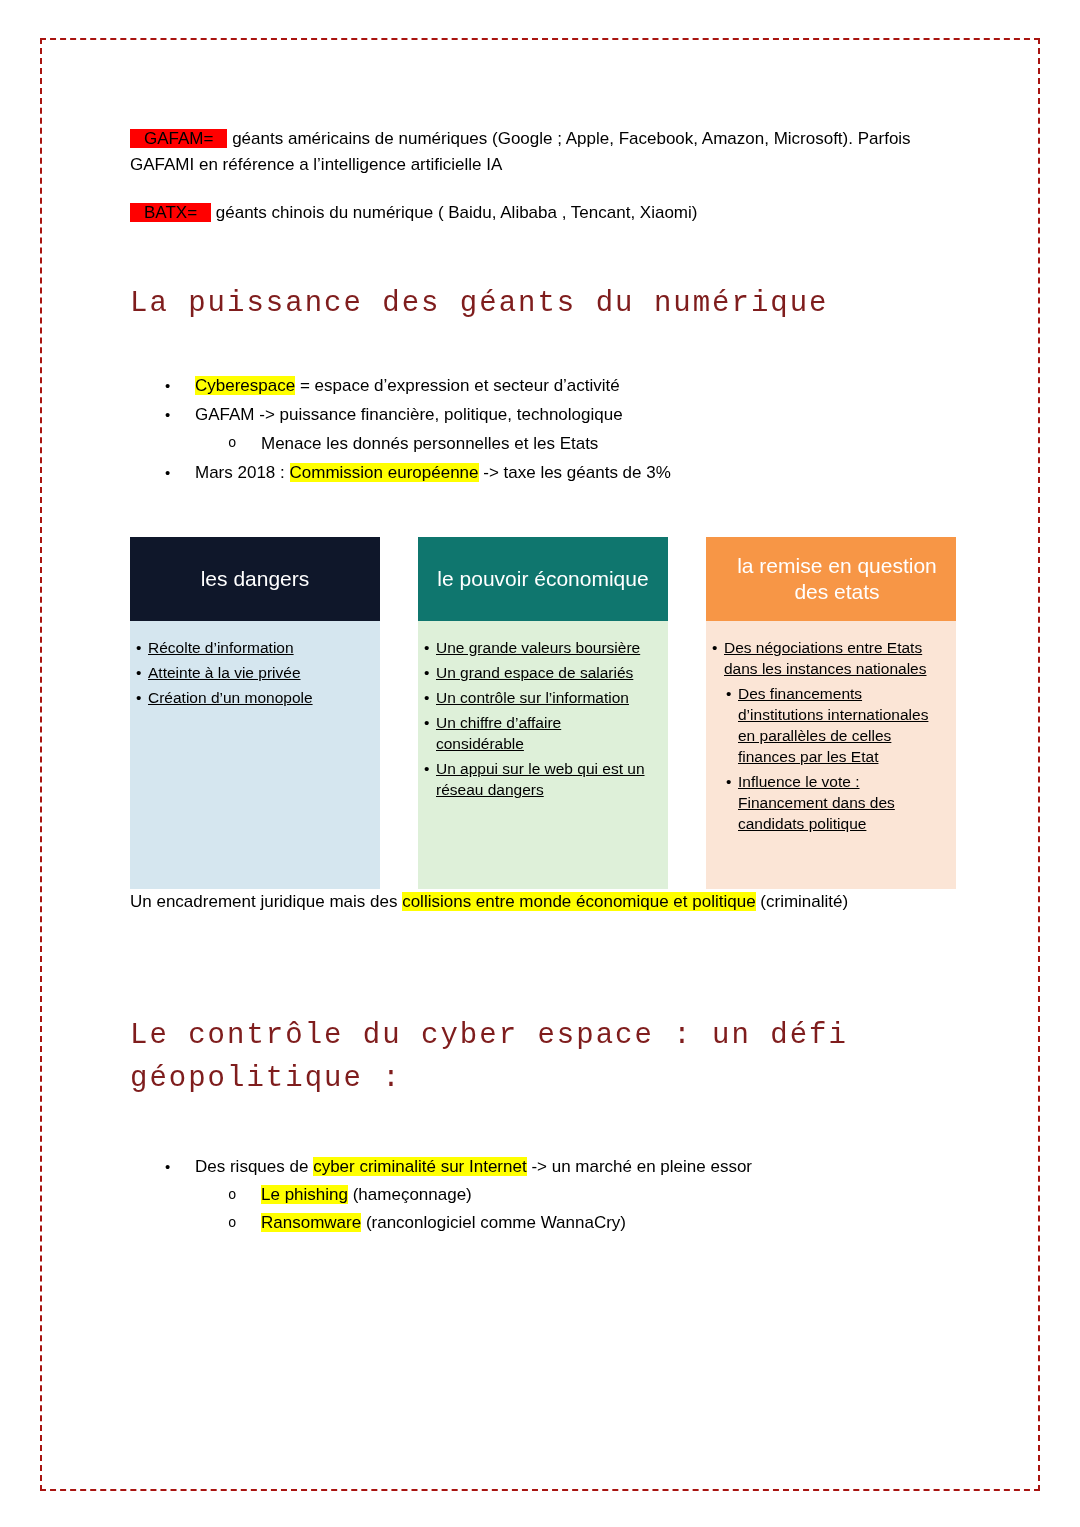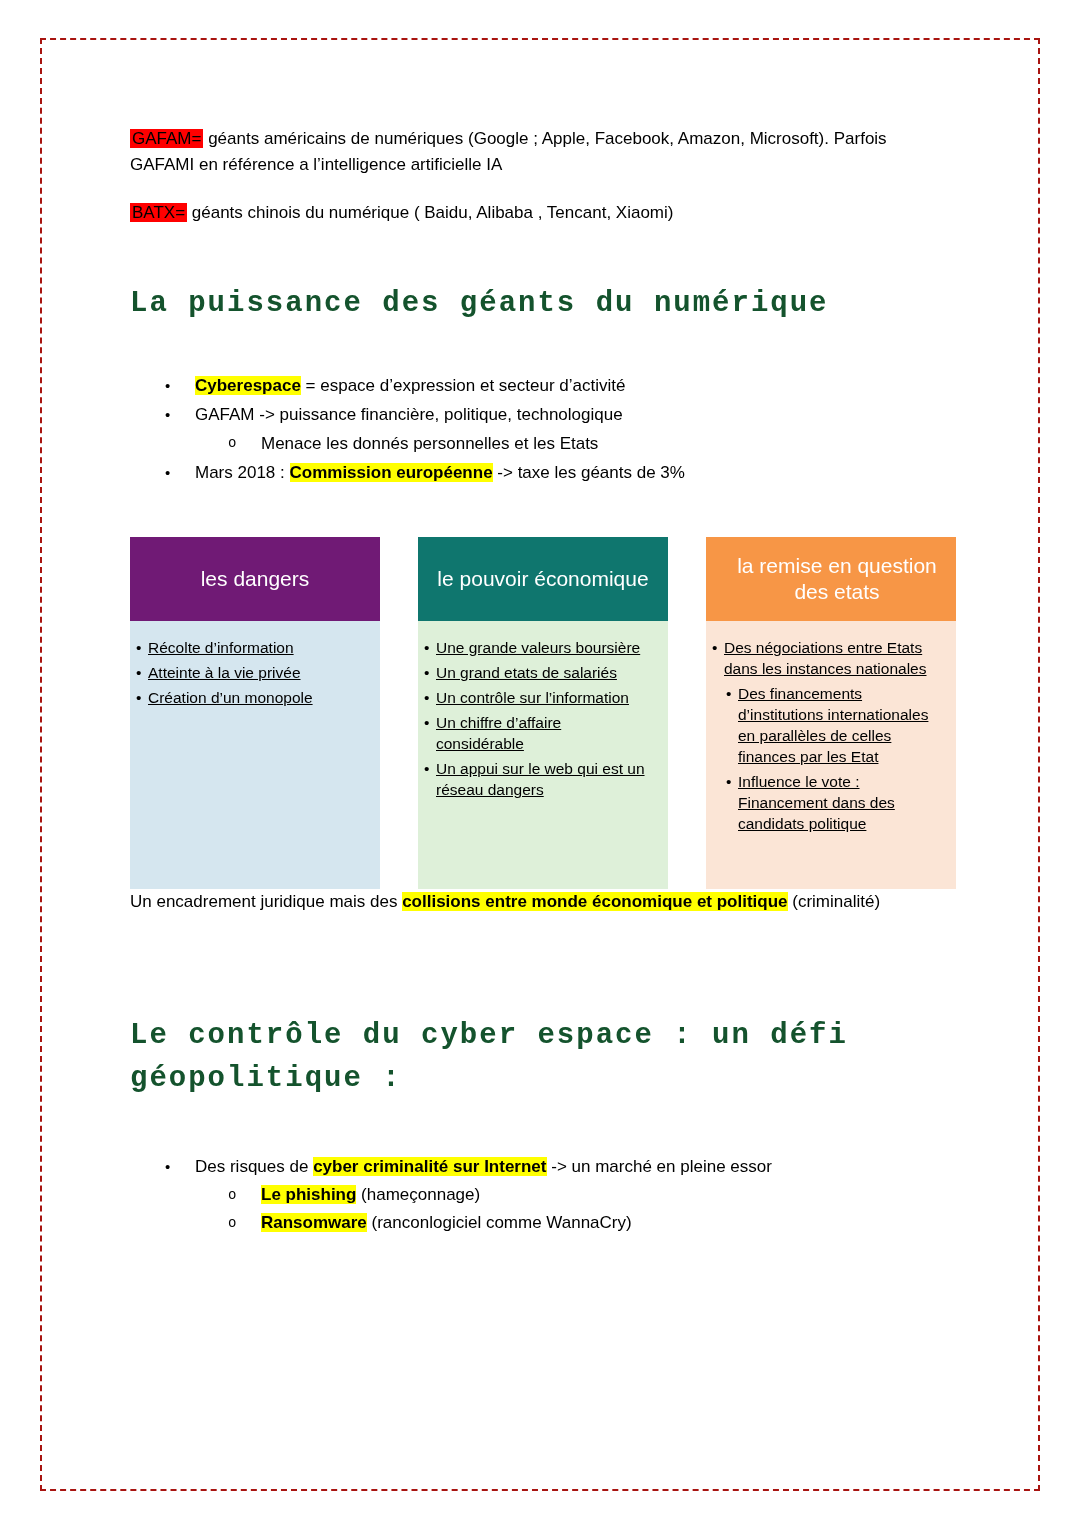--- a/index.html
+++ b/index.html
@@ -26,27 +26,27 @@
     padding: 126px 122px 0 130px;
   }
 
   p.body-text {
     font-size: 17px;
     line-height: 26px;
     margin: 0 0 22px 0;
     max-width: 810px;
   }
 
-  .tag-red { background: #ff0000; padding: 0 2px; }
-  .hl-yellow { background: #ffff00; font-weight: bold; }
+  .tag-red { background: #ff0000; padding: 0 14px; }
+  .hl-yellow { background: #ffff00; }
 
   h1.section-title {
     font-family: "Liberation Mono", "DejaVu Sans Mono", monospace;
-    font-weight: bold;
-    color: #14532d;
+    font-weight: normal;
+    color: #7f1d1d;
     font-size: 29px;
     letter-spacing: 2px;
     line-height: 43px;
     margin: 56px 0 0 0;
     max-width: 770px;
   }
 
   .bullet-list { margin-top: 46px; }
   .bullet-row {
     display: flex;
@@ -78,21 +78,21 @@
     height: 84px;
     display: flex;
     align-items: center;
     justify-content: center;
     text-align: center;
     color: #ffffff;
     font-size: 21px;
     line-height: 26px;
     padding: 0 12px;
   }
-  .col1 .col-header { background: #701a75; }
+  .col1 .col-header { background: #0f172a; }
   .col2 .col-header { background: #0f766e; }
   .col3 .col-header { background: #f79646; padding-left: 24px; }
   .col-body {
     min-height: 268px;
     padding: 16px 16px 10px 6px;
     font-size: 15.5px;
     line-height: 21px;
   }
   .col1 .col-body { background: #d5e6ef; }
   .col2 .col-body { background: #def0d9; }
@@ -172,21 +172,21 @@
 
       <div class="col col2">
         <div class="col-header">le pouvoir économique</div>
         <div class="col-body">
           <div class="citem">
             <span class="c-dot">•</span>
             <span class="c-text">Une grande valeurs boursière</span>
           </div>
           <div class="citem">
             <span class="c-dot">•</span>
-            <span class="c-text">Un grand etats de salariés</span>
+            <span class="c-text">Un grand espace de salariés</span>
           </div>
           <div class="citem">
             <span class="c-dot">•</span>
             <span class="c-text">Un contrôle sur l’information</span>
           </div>
           <div class="citem">
             <span class="c-dot">•</span>
             <span class="c-text">Un chiffre d’affaire considérable</span>
           </div>
           <div class="citem">

